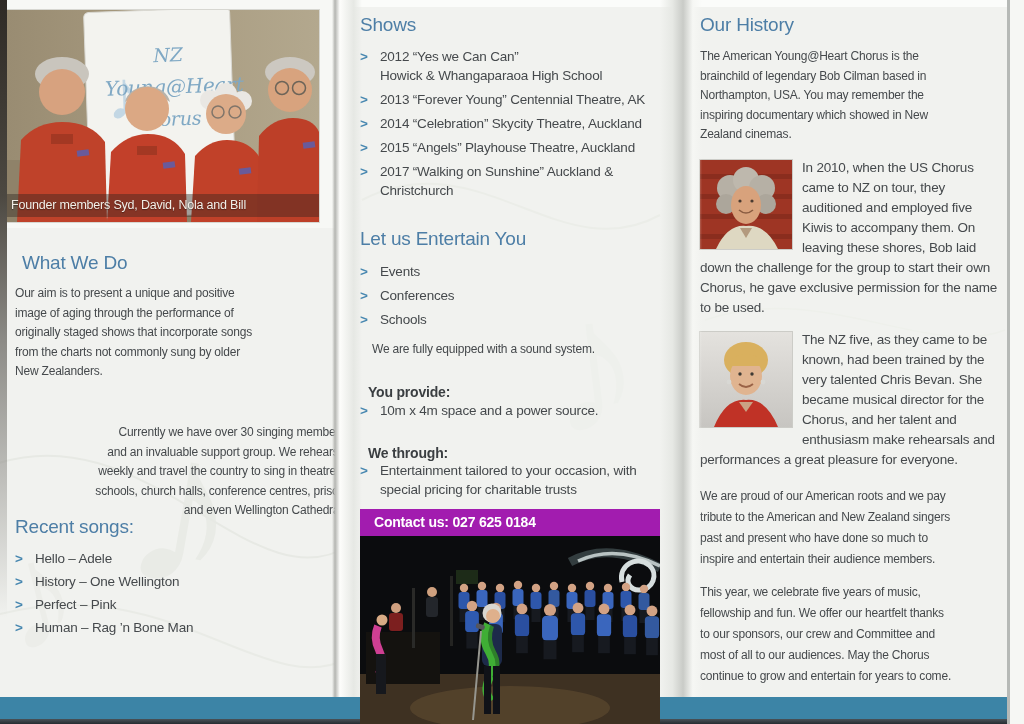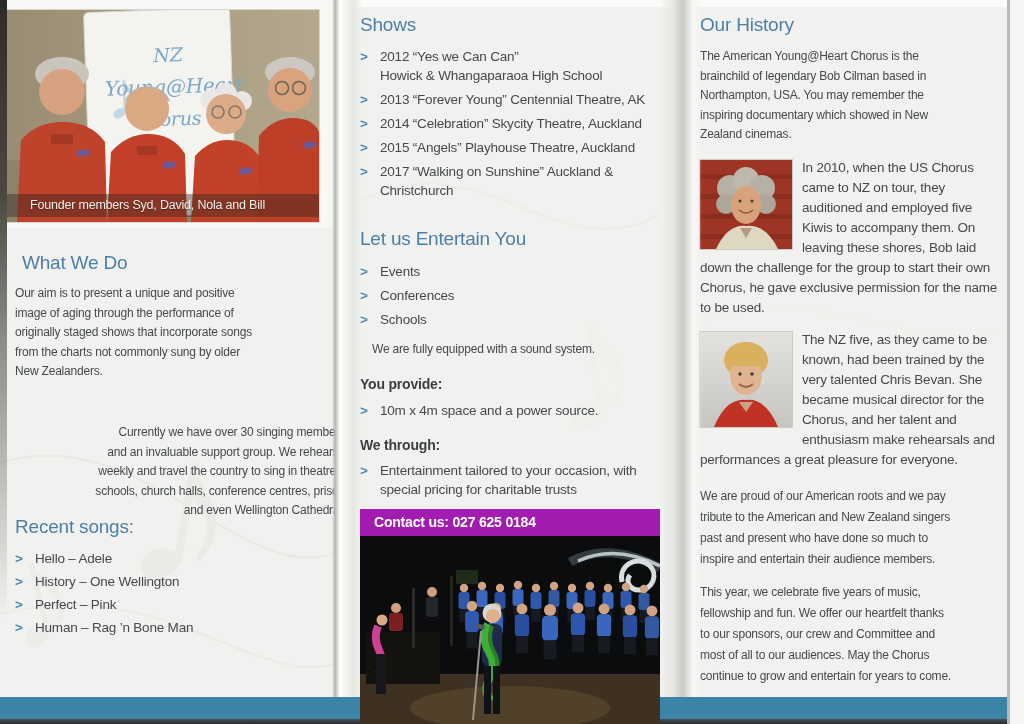--- a/index.html
+++ b/index.html
@@ -23,31 +23,31 @@
   .fold2{left:660px;top:0;width:42px;height:724px;
     background:linear-gradient(90deg,rgba(240,241,238,0) 0%,#e6e8e4 30%,#c9cbc7 55%,#f6f7f4 78%,rgba(246,247,244,0) 100%);}
   .footbar{left:0;top:697px;width:1007px;height:22px;background:#3c84a6;}
   .bottom-edge{left:0;top:719px;width:1007px;height:5px;background:linear-gradient(180deg,#4a5258,#262c31);}
   
   .wm{color:#e9ebe6;pointer-events:none;user-select:none;line-height:1;}
   
   .head{font-size:19px;font-weight:500;color:#4d7ea6;margin:0;}
   .para{font-size:12px;line-height:19.5px;margin:0;white-space:pre-line;}
   .para-lg{line-height:21px;}
-  .sub{font-size:14px;font-weight:bold;color:#3a3e41;margin:0;}
+  .sub{font-size:14px;font-weight:bold;color:#3a3e41;margin:8px;}
   .blist{list-style:none;margin:0;padding:0;}
   .blist li{display:flex;gap:11px;font-size:13.5px;line-height:19px;margin-bottom:5px;}
   .blist.sp li{margin-bottom:4.5px;line-height:18.5px;}
   .bu{color:#4787b0;font-weight:bold;flex:0 0 9px;}
   .lt{white-space:pre-line;}
   
   .founders{left:7px;top:10px;width:312px;height:212px;margin:0;box-shadow:0 0 0 1px rgba(120,115,105,.25);}
   .founders svg{display:block;}
   .cap{position:absolute;left:0;right:0;bottom:5px;height:23px;background:rgba(42,35,30,.40);}
-  .cap span{display:block;padding-left:23px;font-size:12.5px;line-height:23px;color:#f2efe8;text-shadow:0 1px 1px rgba(0,0,0,.4);}
+  .cap span{display:block;padding-left:4px;font-size:12.5px;line-height:23px;color:#f2efe8;text-shadow:0 1px 1px rgba(0,0,0,.4);}
   
   .cbar{left:360px;top:509px;width:300px;height:27px;background:#a21caf;}
   .cbar span{display:block;padding-left:14px;font-size:14px;font-weight:bold;line-height:27px;color:#ffffff;}
   .stage{left:360px;top:536px;width:300px;height:188px;margin:0;}
   
   .media{left:700px;width:306px;}
   .media .portrait{float:left;margin:2px 10px 4px 0;box-shadow:0 0 0 1px rgba(120,115,105,.3);}
   .mpara{font-size:13.5px;line-height:20px;margin:0;}
 </style>
 </head>

